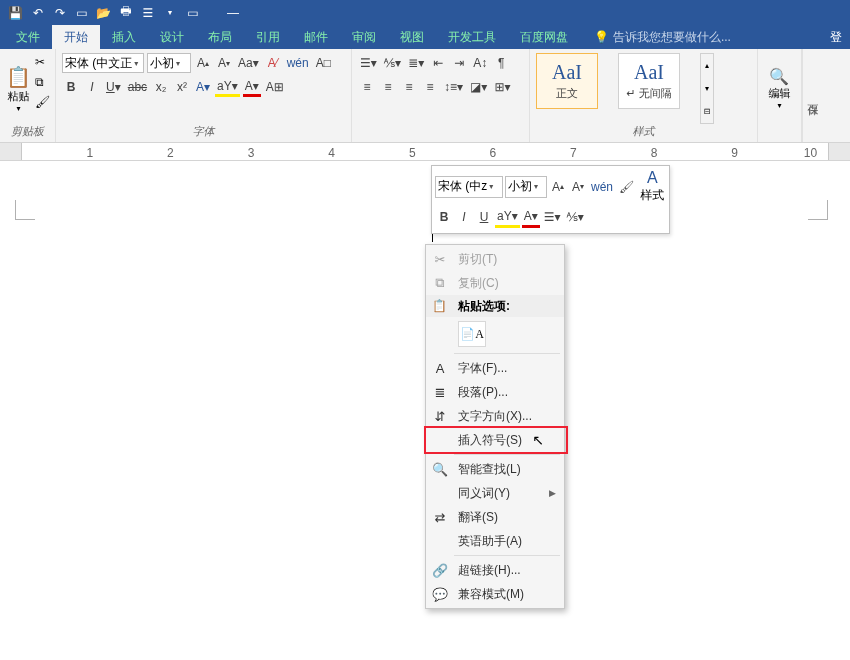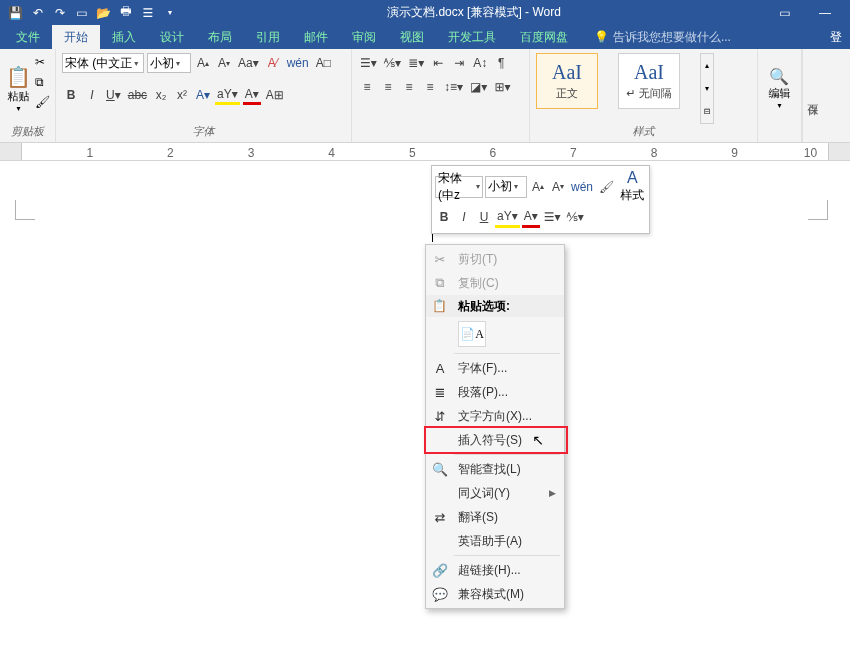--- a/index.html
+++ b/index.html
@@ -25,21 +25,21 @@
 .group { border-right: 1px solid #e1e1e1; display: flex; flex-direction: column; padding: 4px 6px 0 6px; position:relative; }
 .group-body { flex:1; display:flex; gap:4px; }
 .group-label { text-align: center; color: #666; font-size: 11px; height:18px; line-height:14px; position:relative;font-style:italic;}
 
 
 .clip-col { display:flex; flex-direction:column; align-items:center; justify-content:center; width:32px;}
 .clip-side { display:flex; flex-direction:column; gap:4px; padding-top:2px;}
 .clip-side .mini { width:18px; height:16px; }
 
 
-.font-rows { display:flex; flex-direction:column; gap:12px; }
+.font-rows { display:flex; flex-direction:column; gap:4px; }
 .row { display:flex; align-items:center; gap:3px; }
 .combo { height:20px; border:1px solid #c0c0c0; background:#fff; display:flex; align-items:center; padding:0 2px; font-size:11px; }
 .combo .dd { margin-left:2px; font-size:8px; color:#555;}
 .btn { height:20px; min-width:18px; display:flex; align-items:center; justify-content:center; color:#444; padding:0 2px; font-size:12px;}
 .btn sup{font-size:8px;}
 
 
 .para-rows { display:flex; flex-direction:column; gap:4px; }
 
 
@@ -101,21 +101,20 @@
   <div class="qat">
     <span class="ic">💾</span>
     <span class="ic">↶</span>
     <span class="ic">↷</span>
     <span class="ic">▭</span>
     <span class="ic">📂</span>
     <span class="ic">🖶</span>
     <span class="ic">☰</span>
     <span class="ic" style="font-size:8px;">▾</span>
   </div>
-  <div class="title-center">演示文档.docx [兼容模式] - Word</div>
   <div class="winbtns">
     <span class="ic">▭</span>
     <span class="ic">—</span>
   </div>
 </div>
 
 <div class="tabs">
   <div class="tab">文件</div>
   <div class="tab active">开始</div>
   <div class="tab">插入</div>
@@ -273,21 +272,21 @@
   <div class="right-gutter"></div>
 </div>
 
 <div class="docarea"></div>
 <div class="page-corner-l"></div>
 <div class="page-corner-r"></div>
 <div class="cursor-mark"></div>
 
 <div class="minitb">
   <div class="row">
-    <div class="combo" style="width:48px;">
+    <div class="combo" style="width:68px;">
         <span>宋体 (中z</span>
         <span class="dd">▾</span>
       </div>
     <div class="combo" style="width:42px;">
         <span>小初</span>
         <span class="dd">▾</span>
       </div>
     <div class="btn">A<sup>▴</sup></div>
     <div class="btn">A<sup>▾</sup></div>
     <div class="btn" style="color:#2b579a;">wén</div>

